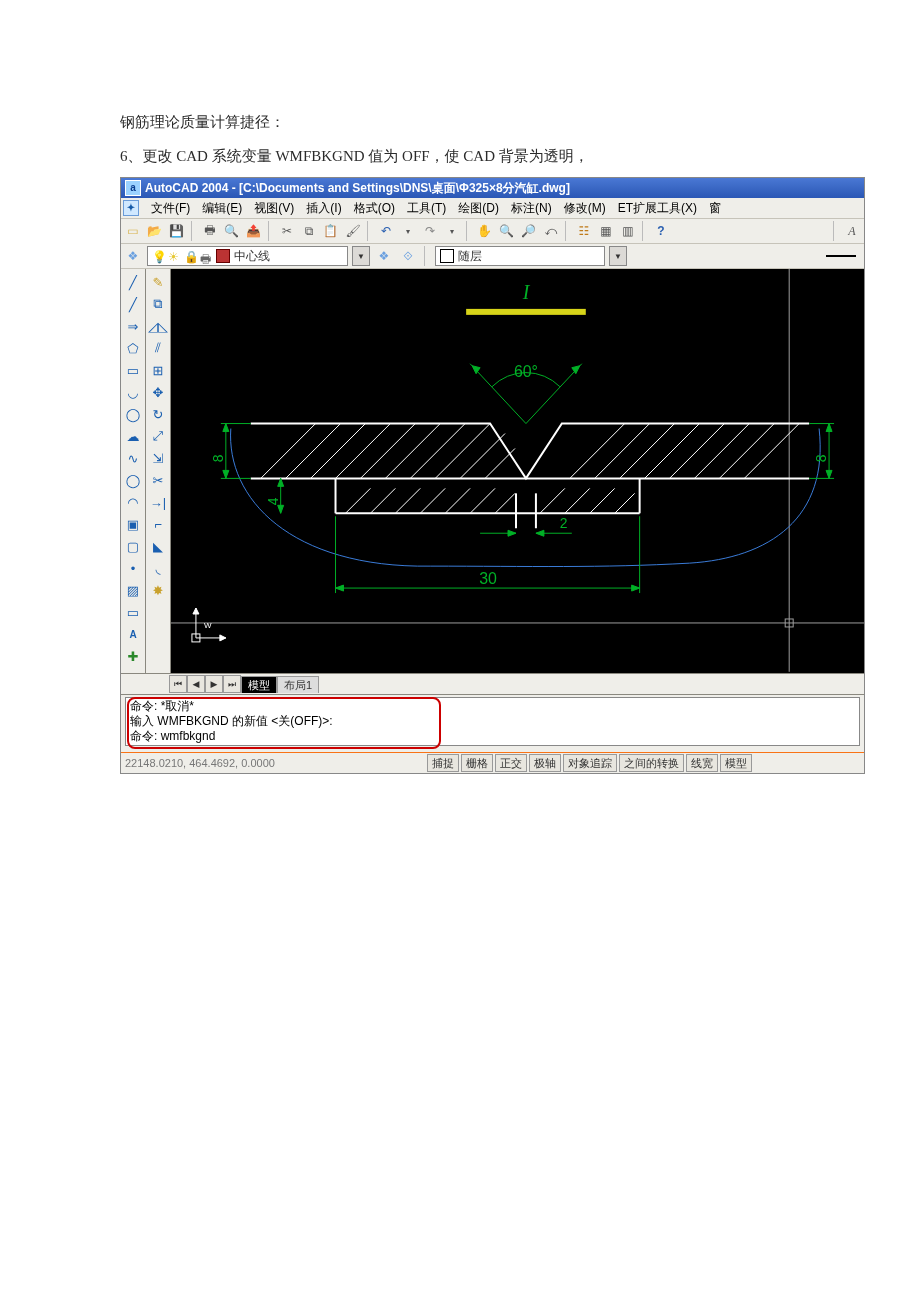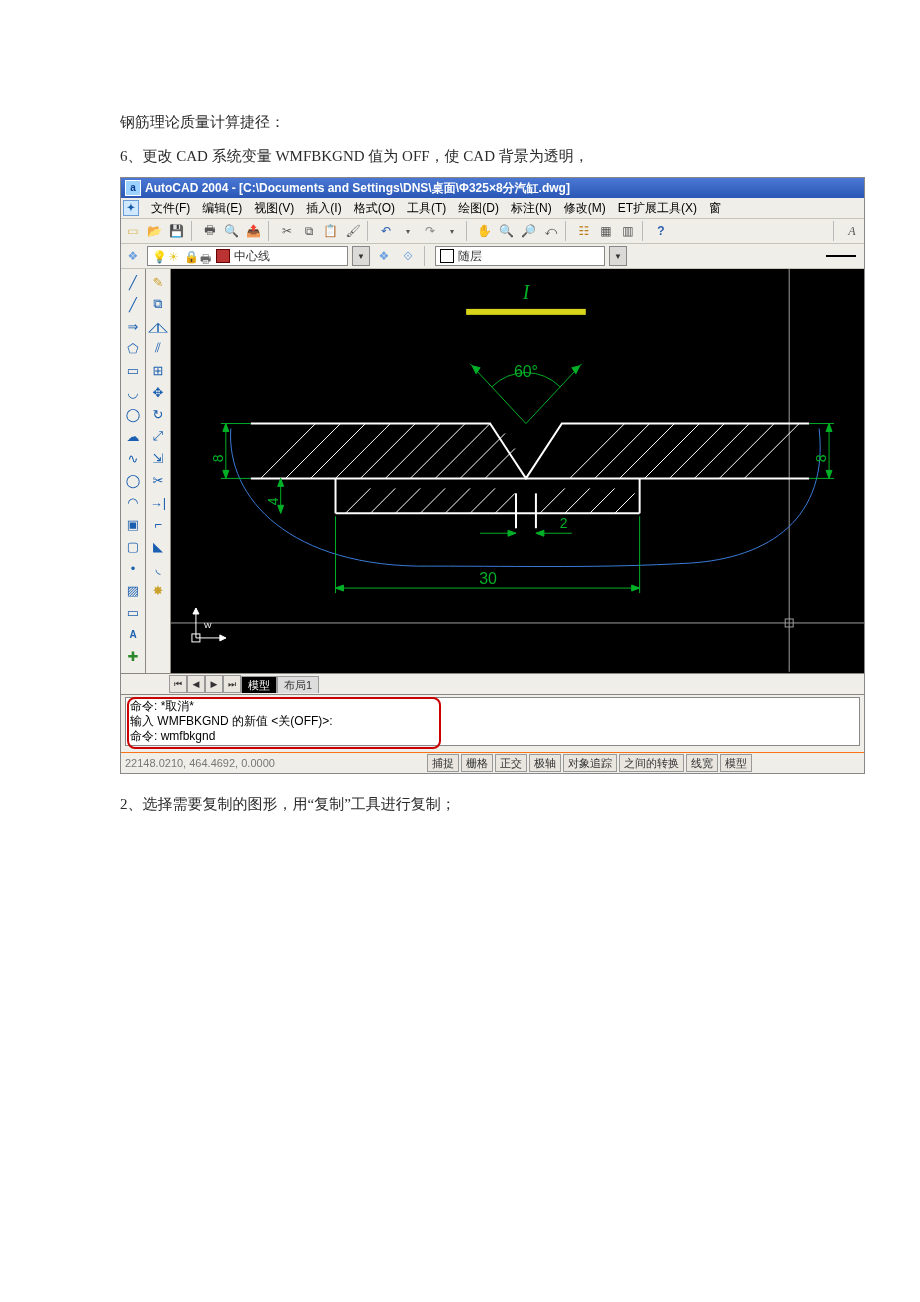--- a/index.html
+++ b/index.html
@@ -460,16 +460,13 @@
       <span class="sb-btn">栅格</span>
       <span class="sb-btn">正交</span>
       <span class="sb-btn">极轴</span>
       <span class="sb-btn">对象追踪</span>
       <span class="sb-btn">之间的转换</span>
       <span class="sb-btn">线宽</span>
       <span class="sb-btn">模型</span>
     </div>
   </div>
 
-  <div class="doc-text" style="margin-top:18px">
-    <p>2、选择需要复制的图形，用“复制”工具进行复制；</p>
-  </div>
 </div>
 
 </body></html>

